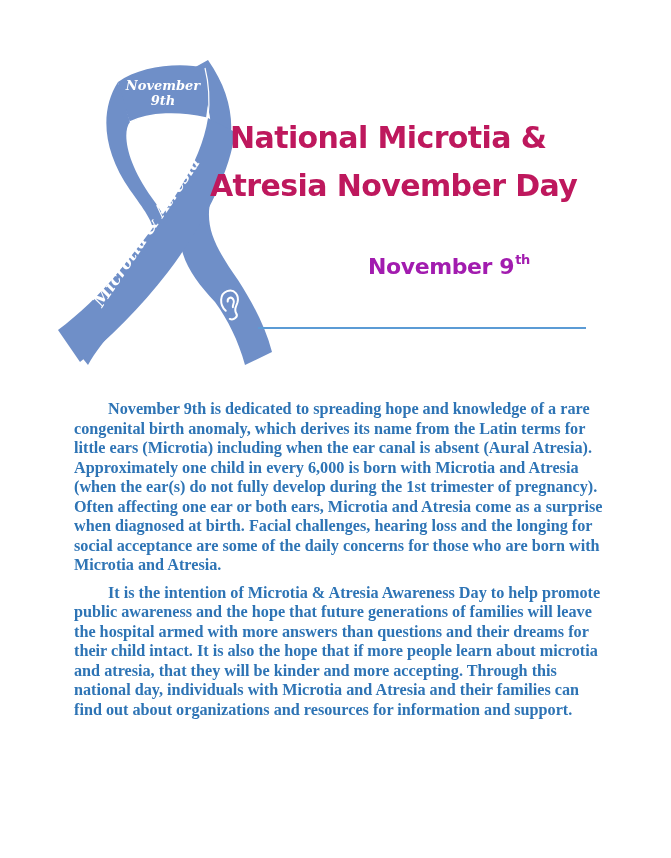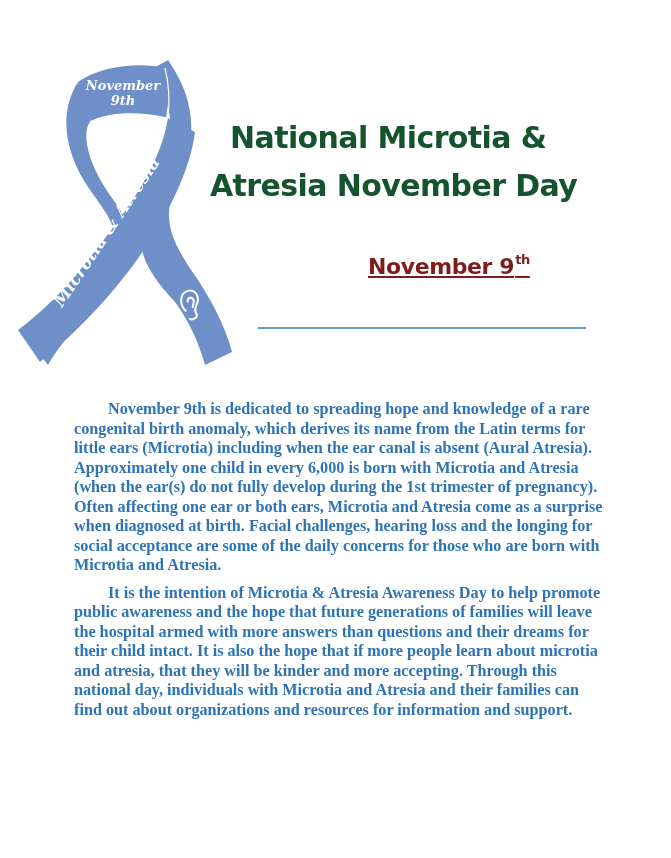--- a/index.html
+++ b/index.html
@@ -1,28 +1,28 @@
 <!DOCTYPE html>
 <html><head>
   <meta charset="utf-8">
   <style>
     html, body { margin: 0; padding: 0; background: #ffffff; }
     body { width: 671px; height: 858px; position: relative; overflow: hidden; }
-    .ribbon { position: absolute; left: 0; top: 40px; width: 240px; height: 340px; }
+    .ribbon { position: absolute; left: 0; top: 40px; width: 240px; height: 340px; padding-left: 40px; }
     .title {
       position: absolute; left: 200px; top: 114px; width: 420px;
       font-family: "DejaVu Sans", sans-serif; font-weight: bold;
-      color: #14532d; font-size: 30px; line-height: 48px; letter-spacing: -0.6px;
+      color: #be185d; font-size: 30px; line-height: 48px; letter-spacing: -0.6px;
     }
     .title .l1 { display: block; padding-left: 30px; }
     .title .l2 { display: block; padding-left: 10px; }
     .date {
       position: absolute; left: 368px; top: 252px;
       font-family: "DejaVu Sans", sans-serif; font-weight: bold;
-      color: #7f1d1d; font-size: 22px; letter-spacing: -0.4px; text-decoration: underline;
+      color: #a21caf; font-size: 22px; letter-spacing: -0.4px;
     }
     .date sup { font-size: 13px; vertical-align: 10px; margin-left: 1px; }
     .rule {
       position: absolute; left: 258px; top: 327px; width: 328px; height: 0;
       border-top: 2px solid #5b9bd5;
     }
     .body {
       position: absolute; left: 74px; top: 380px; width: 530px;
       font-family: Liberation Serif, serif; font-weight: bold;
       color: #2e74b5; font-size: 16.2px; line-height: 19.5px; margin-top: 20px;

